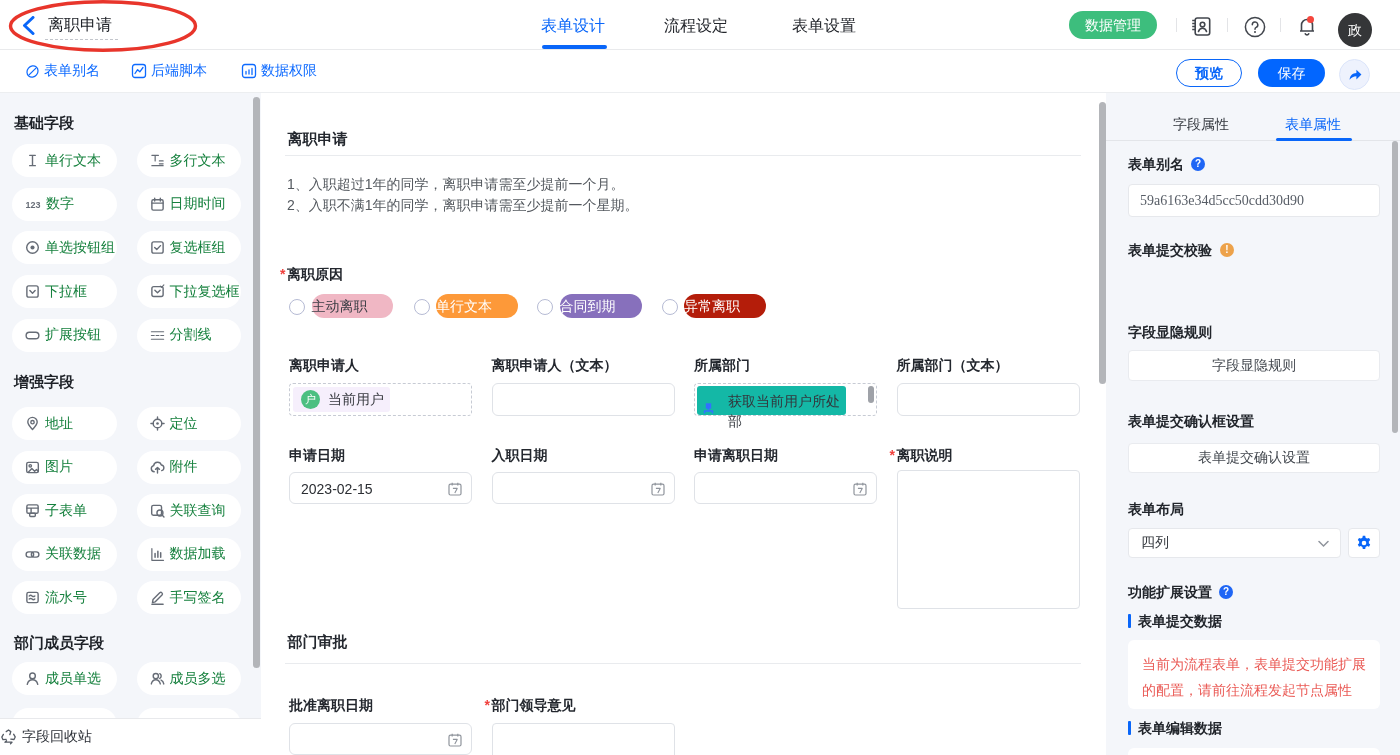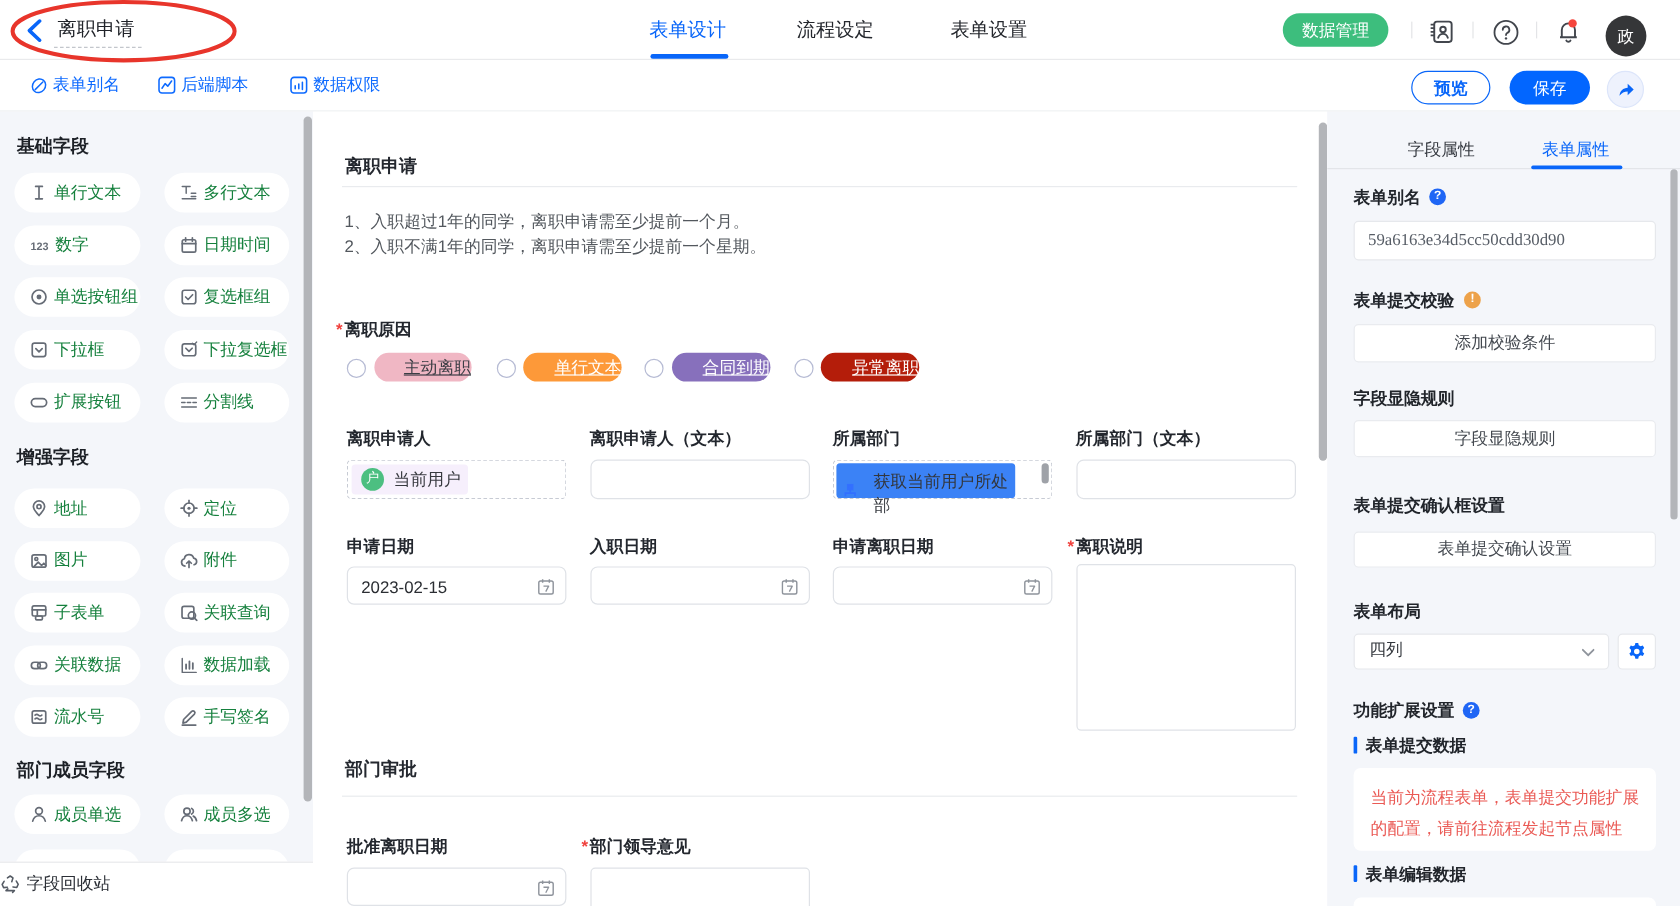--- a/index.html
+++ b/index.html
@@ -11,21 +11,21 @@
 .dash{position:absolute;background:#fff;border:1px dashed #c7cbd4;border-radius:4px;}
 .thumb{position:absolute;background:#b3b5b9;border-radius:4px;}
 .pill{position:absolute;height:33px;background:#fff;border-radius:17px;display:flex;align-items:center;padding-left:13px;font-size:14px;color:#15803d;white-space:nowrap;}
 .pill svg{margin-right:5px;flex:none;}
 .sechead{position:absolute;left:14px;font-size:15px;font-weight:bold;color:#1d2127;line-height:18px;}
 .rlabel{position:absolute;left:22px;font-size:14px;font-weight:bold;color:#21252b;line-height:18px;white-space:nowrap;display:flex;align-items:center;}
 .rbtn{position:absolute;left:22px;width:252px;background:#fff;border:1px solid #e9ebef;border-radius:4px;font-size:14px;color:#43484f;display:flex;align-items:center;justify-content:center;}
 .qbadge{display:inline-flex;width:14px;height:14px;border-radius:50%;background:#1f66f5;color:#fff;font-size:10px;font-weight:bold;align-items:center;justify-content:center;margin-left:7px;}
 .obadge{display:inline-flex;width:14px;height:14px;border-radius:50%;background:#eda24a;color:#fff;font-size:10px;font-weight:bold;align-items:center;justify-content:center;margin-left:8px;}
 .bar{display:inline-block;width:3px;height:14px;background:#0966f9;margin-right:7px;border-radius:1px;}
-.tag{position:absolute;height:24px;line-height:24px;border-radius:12px;font-size:14px;color:#fff;text-align:right;text-decoration:underline;}
+.tag{position:absolute;height:24px;line-height:24px;border-radius:12px;font-size:14px;color:#fff;text-align:left;}
 .radio{position:absolute;width:16px;height:16px;border:1px solid #b6bbd4;border-radius:50%;background:#fff;}
 </style></head>
 <body>
 
 <div class="abs" style="left:0;top:0;width:1400px;height:50px;background:#fff;border-bottom:1px solid #e9eaec;">
 <svg class="abs" style="left:22px;top:16px;" width="13" height="19" viewBox="0 0 13 19">
       <path d="M11 1.5 L2.5 9.5 L11 17.5" fill="none" stroke="#0966f9" stroke-width="3" stroke-linecap="round" stroke-linejoin="round"></path>
     </svg>
 <div class="abs" style="left:48px;top:15px;font-size:16px;color:#202329;line-height:20px;">离职申请</div>
 <div class="abs" style="left:45px;top:39px;width:73px;border-top:1.5px dashed #c3c6cc;"></div>
@@ -211,21 +211,21 @@
 <div class="lbl" style="left:433.0px;top:263.0px;">所属部门</div>
 <div class="lbl" style="left:635.5px;top:263.0px;">所属部门（文本）</div>
 <div class="dash" style="left:28.0px;top:290px;width:183px;height:33px;">
 <div class="abs" style="left:3px;top:3px;width:97px;height:25px;background:#f6effc;border-radius:3px;display:flex;align-items:center;">
 <div style="width:19px;height:19px;border-radius:50%;background:#4cbf81;color:#fff;font-size:11px;line-height:19px;text-align:center;margin-left:8px;flex:none;">户</div>
 <span style="font-size:14px;color:#37393f;margin-left:8px;">当前用户</span>
       </div>
     </div>
 <div class="inp" style="left:230.5px;top:290px;width:183px;height:33px;"></div>
 <div class="dash" style="left:433.0px;top:290px;width:183px;height:33px;">
-<div class="abs" style="left:2px;top:2px;width:149px;height:29px;background:#3b82f6;border-radius:3px;">
+<div class="abs" style="left:2px;top:2px;width:149px;height:29px;background:#14b8a6;border-radius:3px;">
 <div class="abs" style="left:31px;top:5px;font-size:14px;color:#33373d;line-height:20px;">获取当前用户所处部</div>
 <svg class="abs" style="left:5px;bottom:-1px;" width="13" height="13" viewBox="0 0 13 13" fill="none" stroke="#3370ff" stroke-width="1.4">
           <rect x="4.5" y="1" width="4" height="4" fill="#3370ff"></rect>
           <path d="M6.5 5v3M2.5 10.5V8h8v2.5"></path>
         </svg>
 </div>
 <div class="thumb" style="right:2px;top:2px;width:6px;height:17px;background:#9fa2a8;"></div>
 </div>
 <div class="inp" style="left:635.5px;top:290px;width:183px;height:33px;"></div>
 <div class="lbl" style="left:28.0px;top:353.0px;">申请日期</div>
@@ -270,21 +270,20 @@
 <div class="thumb" style="left:838px;top:9px;width:7px;height:282px;"></div>
 </div>
 <div class="abs" style="left:1106px;top:93px;width:294px;height:662px;background:#f4f6fa;overflow:hidden;">
 <div class="abs" style="left:0;top:0;width:294px;height:48px;border-bottom:1px solid #e3e5e9;"></div>
 <div class="abs" style="left:67px;top:22px;font-size:14px;color:#34383f;line-height:18px;">字段属性</div>
 <div class="abs" style="left:179px;top:22px;font-size:14px;color:#0966f9;line-height:18px;">表单属性</div>
 <div class="abs" style="left:170px;top:44.5px;width:76px;height:3.5px;background:#0966f9;border-radius:2px;"></div>
 <div class="rlabel" style="top:62px;">表单别名<span class="qbadge">?</span></div>
 <div class="abs" style="left:22px;top:90.5px;width:252px;height:33px;background:#fff;border:1px solid #e6e8ec;border-radius:4px;font-size:14px;color:#575d66;line-height:31px;padding-left:11px;font-family:Liberation Serif, serif;">59a6163e34d5cc50cdd30d90</div>
 <div class="rlabel" style="top:148px;">表单提交校验<span class="obadge">!</span></div>
-<div class="rbtn" style="top:177px;height:32px;">添加校验条件</div>
 <div class="rlabel" style="top:229.5px;">字段显隐规则</div>
 <div class="rbtn" style="top:257px;height:31px;">字段显隐规则</div>
 <div class="rlabel" style="top:319px;">表单提交确认框设置</div>
 <div class="rbtn" style="top:350px;height:30px;">表单提交确认设置</div>
 <div class="rlabel" style="top:406.5px;">表单布局</div>
 <div class="abs" style="left:22px;top:435px;width:213px;height:30px;background:#fff;border:1px solid #e6e8ec;border-radius:4px;font-size:14px;color:#33373d;line-height:28px;padding-left:12px;font-family:Liberation Mono, monospace;">四列
 <svg class="abs" style="right:11px;top:11px;" width="11" height="8" viewBox="0 0 11 8" fill="none" stroke="#8f949c" stroke-width="1.5" stroke-linecap="round">
         <path d="M1 1.5l4.5 4.5L10 1.5"></path>
       </svg></div>
 <div class="abs" style="left:241.5px;top:435px;width:32.5px;height:30px;background:#fff;border:1px solid #e6e8ec;border-radius:4px;"></div>

